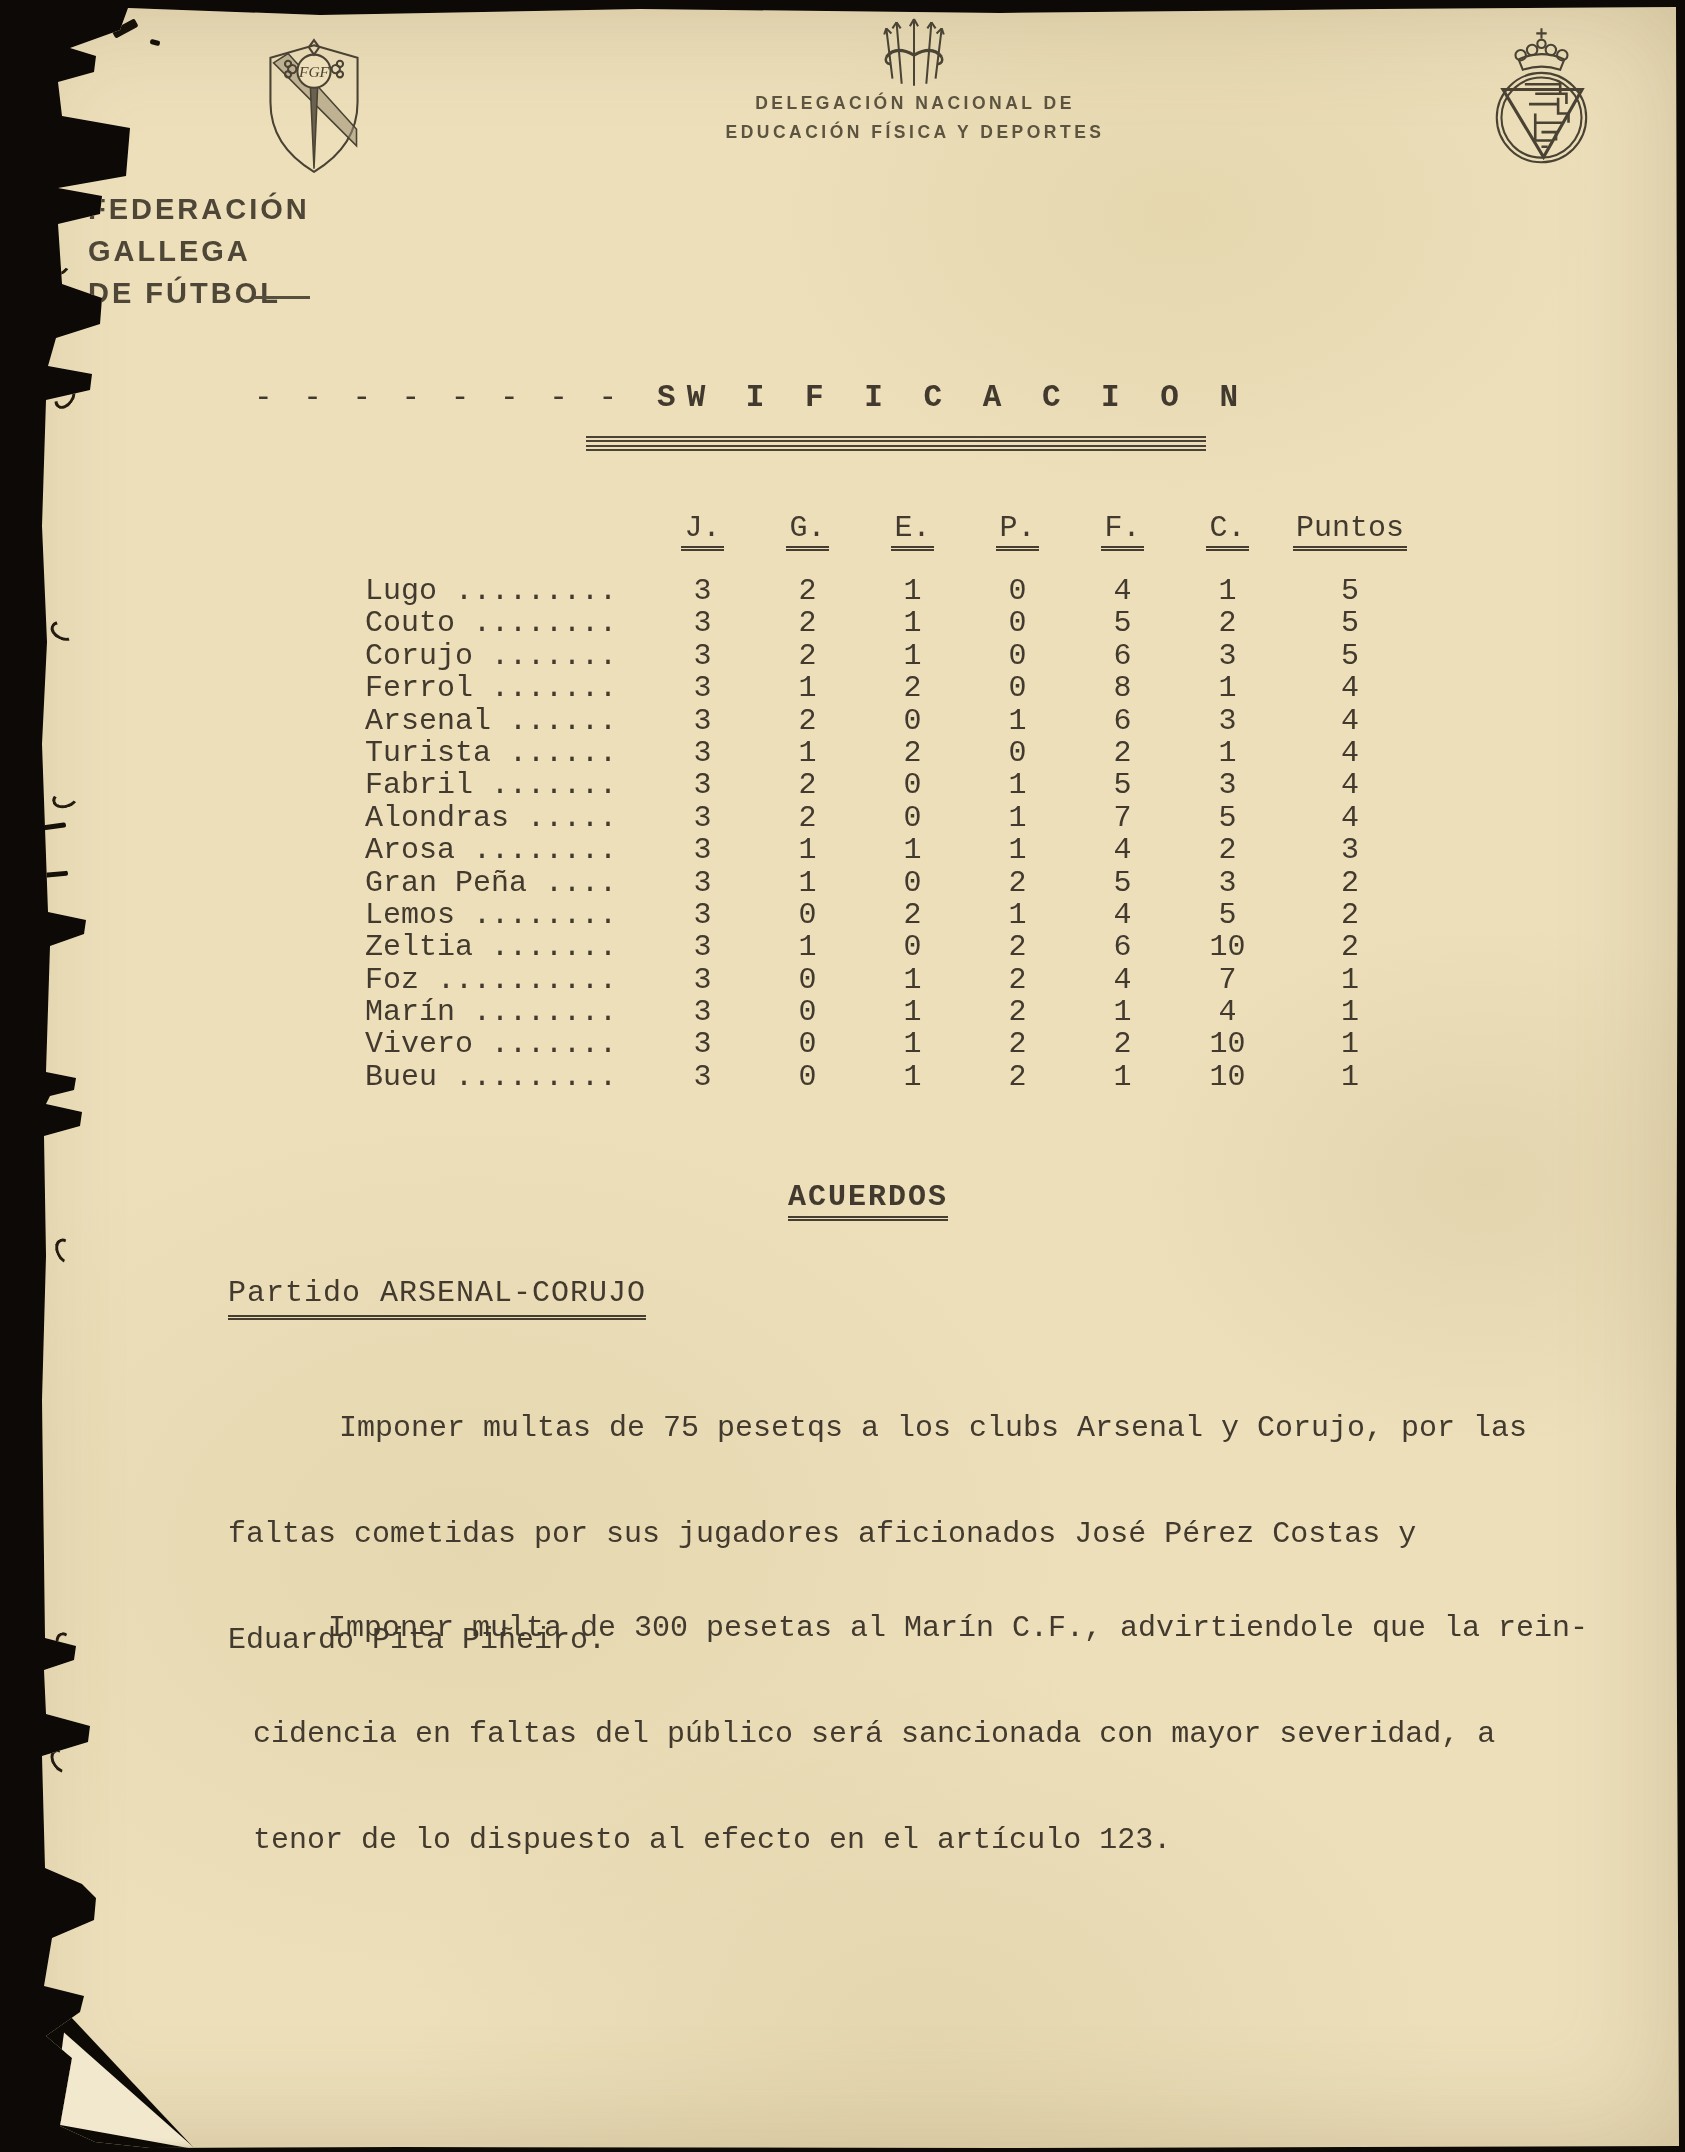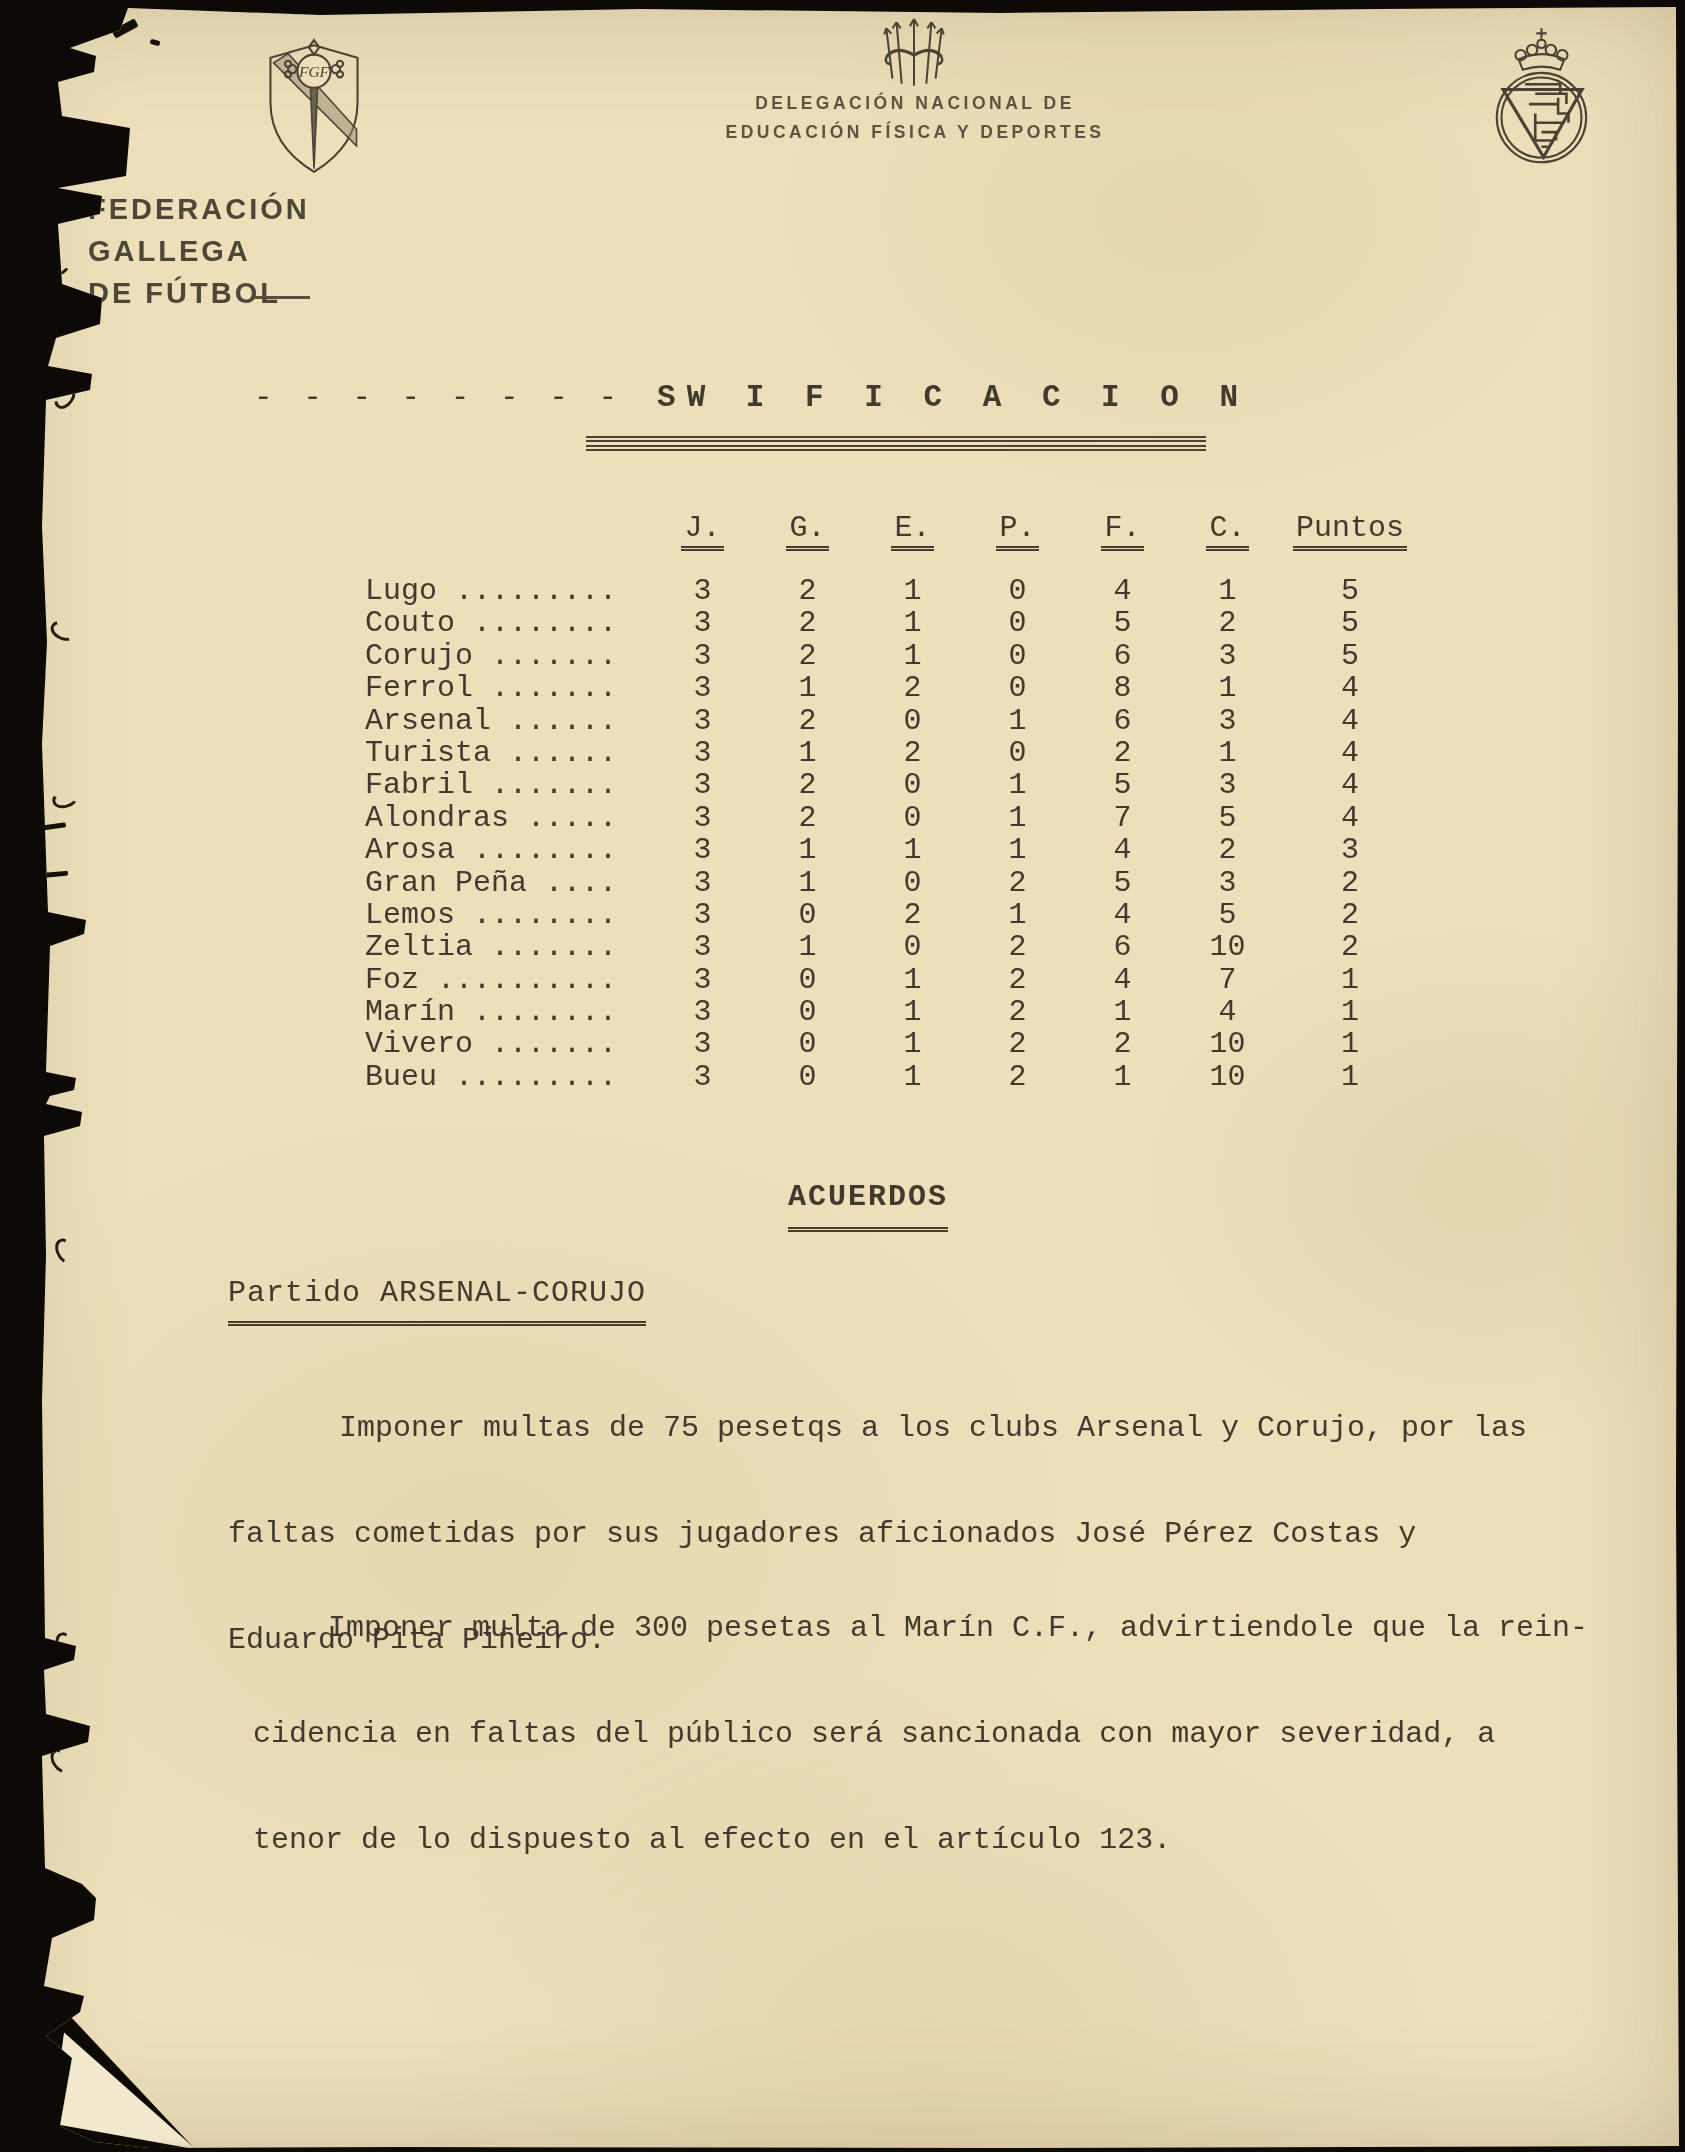--- a/index.html
+++ b/index.html
@@ -76,25 +76,25 @@
   .thead .h.pts{width:140px;}
   .thead .h span{display:inline-block;border-bottom:5px double #443d30;padding:0 3px 0 3px;}
   .tbody{margin-top:24px;}
   .trow{display:flex;height:32.4px;line-height:32.4px;white-space:nowrap;}
   .tname{width:285px;overflow:hidden;}
   .tnum{width:105px;text-align:center;}
   .tnum.pts{width:140px;}
   
   .acuerdos-heading{
     position:absolute;left:788px;top:1180px;font-size:30px;font-weight:bold;
-    border-bottom:5px double #443d30;padding-bottom:13px;letter-spacing:2px;
+    border-bottom:5px double #443d30;padding-bottom:2px;letter-spacing:2px;
   }
   .sec-heading{
     position:absolute;font-size:30px;
-    border-bottom:5px double #443d30;padding-bottom:11px;letter-spacing:1px;
+    border-bottom:5px double #443d30;padding-bottom:5px;letter-spacing:1px;
   }
   .para{position:absolute;left:228px;width:1360px;font-size:30px;line-height:35.4px;white-space:pre;}
   .para .line.indent{text-indent:50px;text-align:center;}
   
   .tear{
     position:absolute;width:20px;height:12px;
     border:3px solid transparent;
     border-bottom-color:#241c10;border-left-color:#241c10;
     border-radius:50%;
   }

